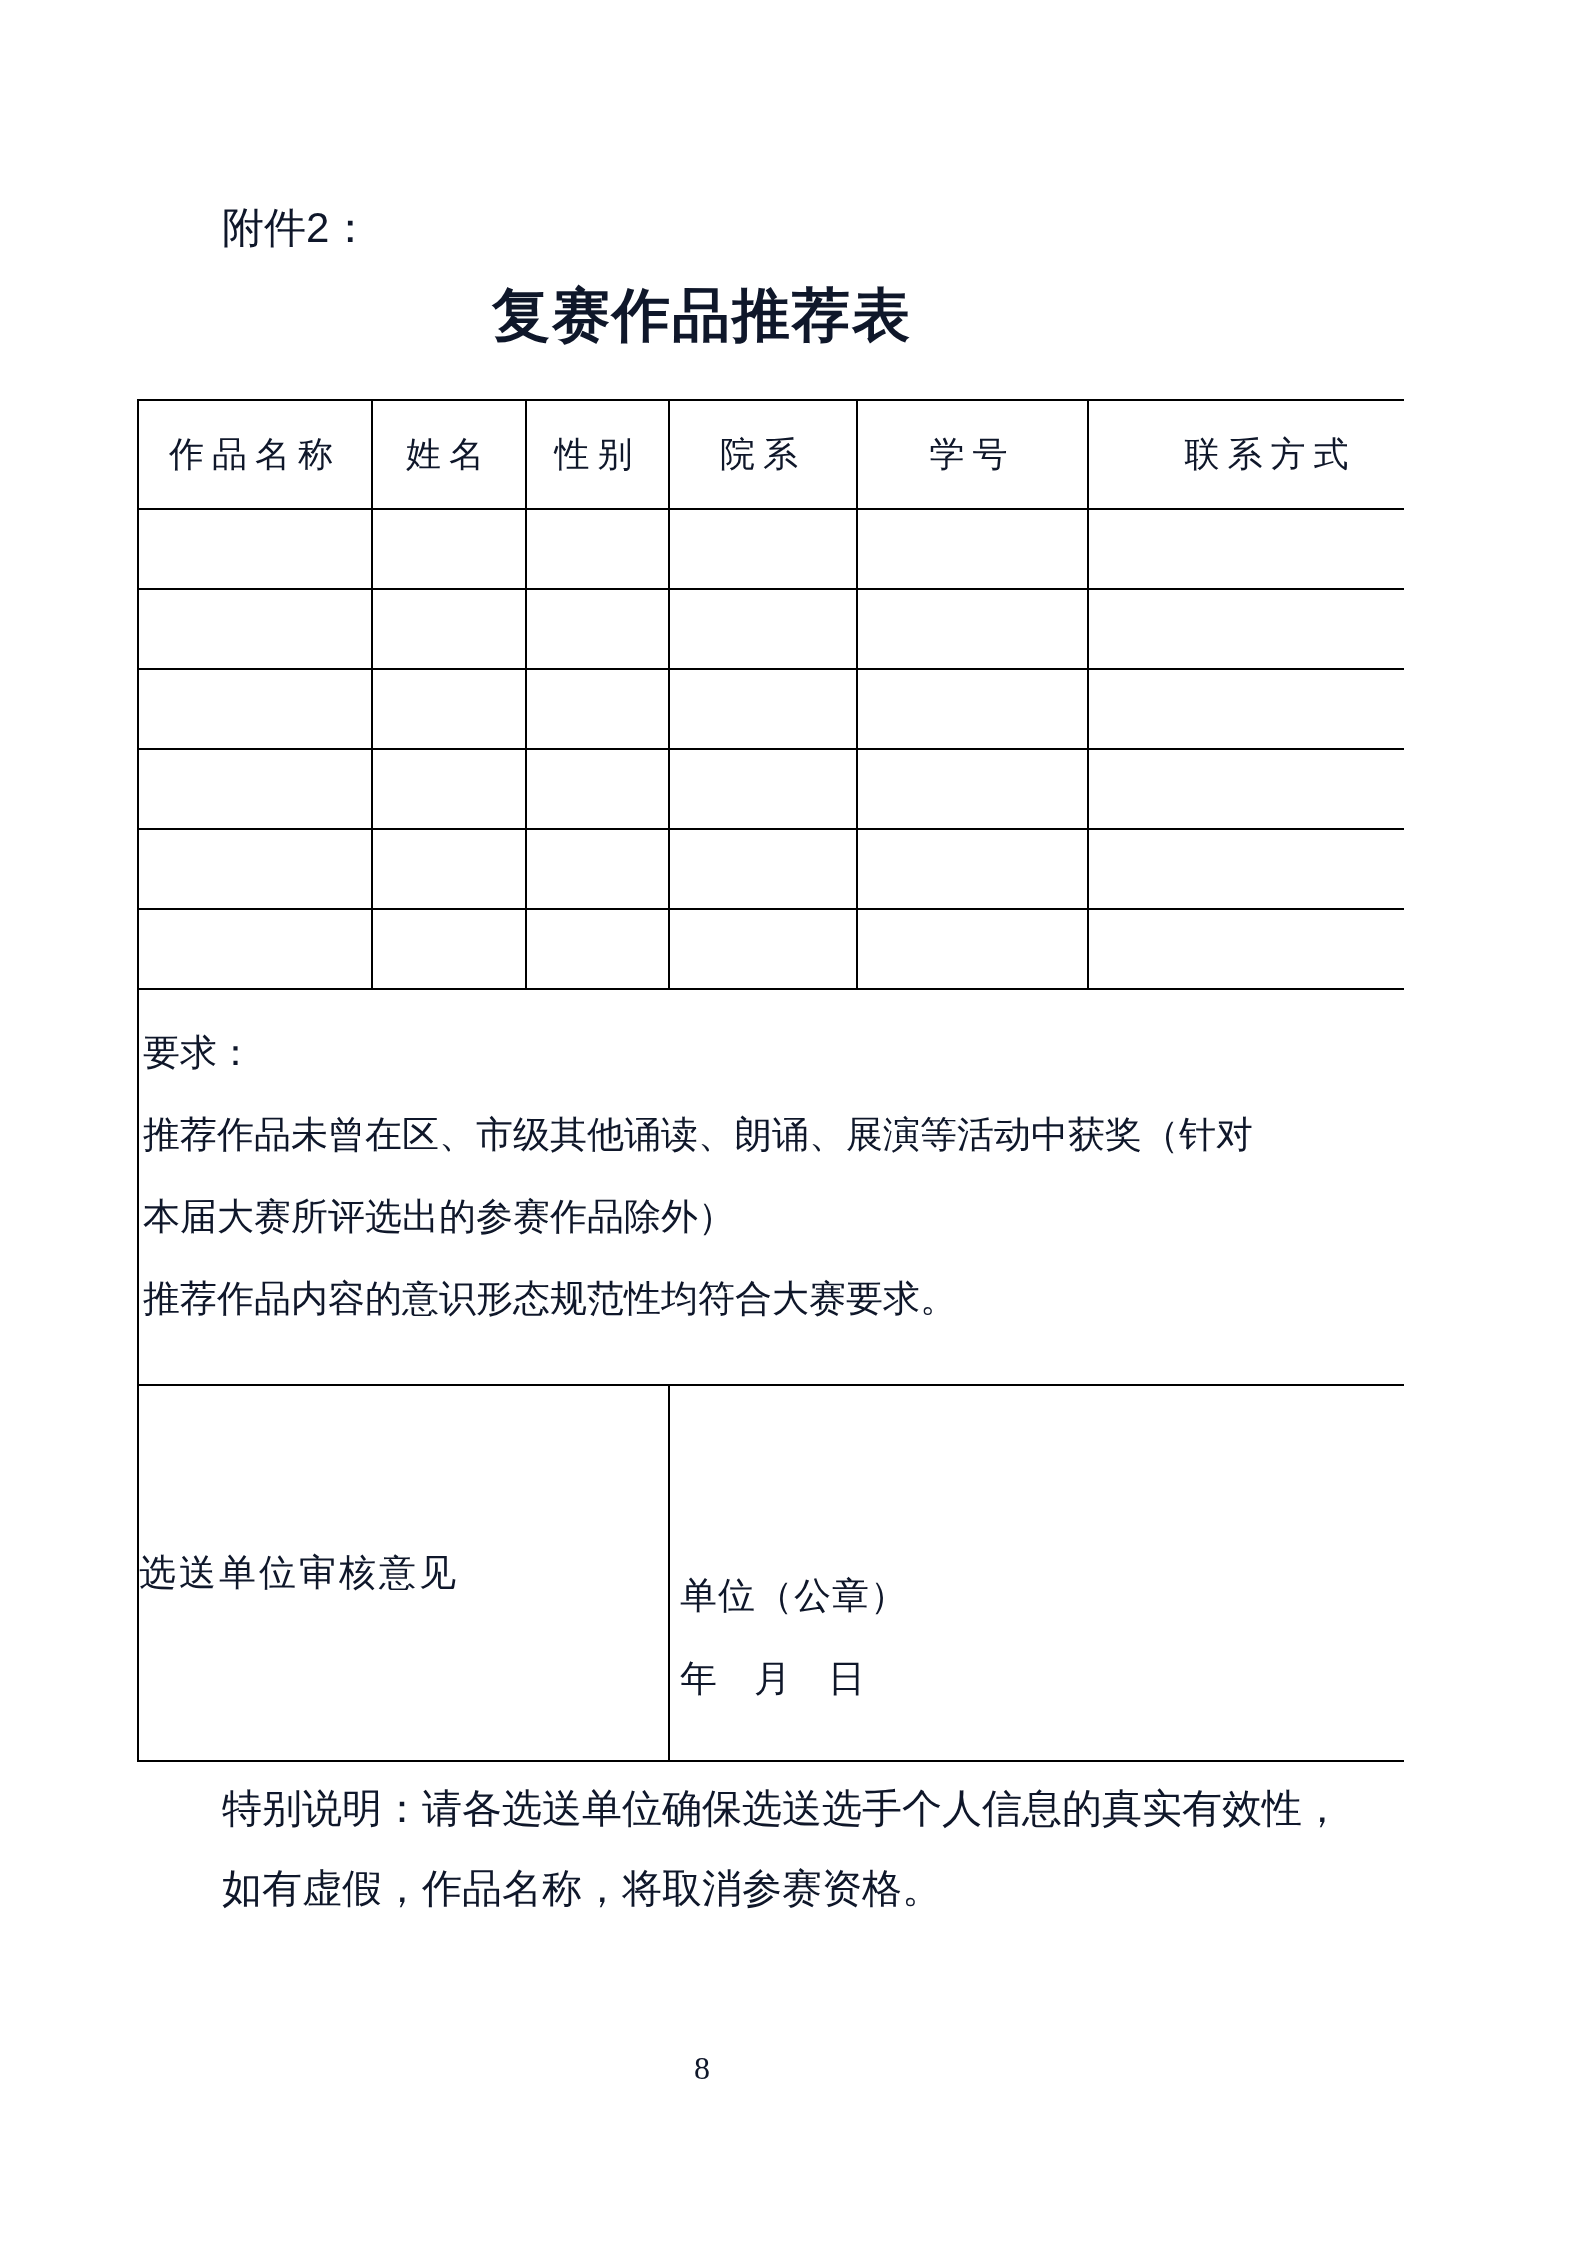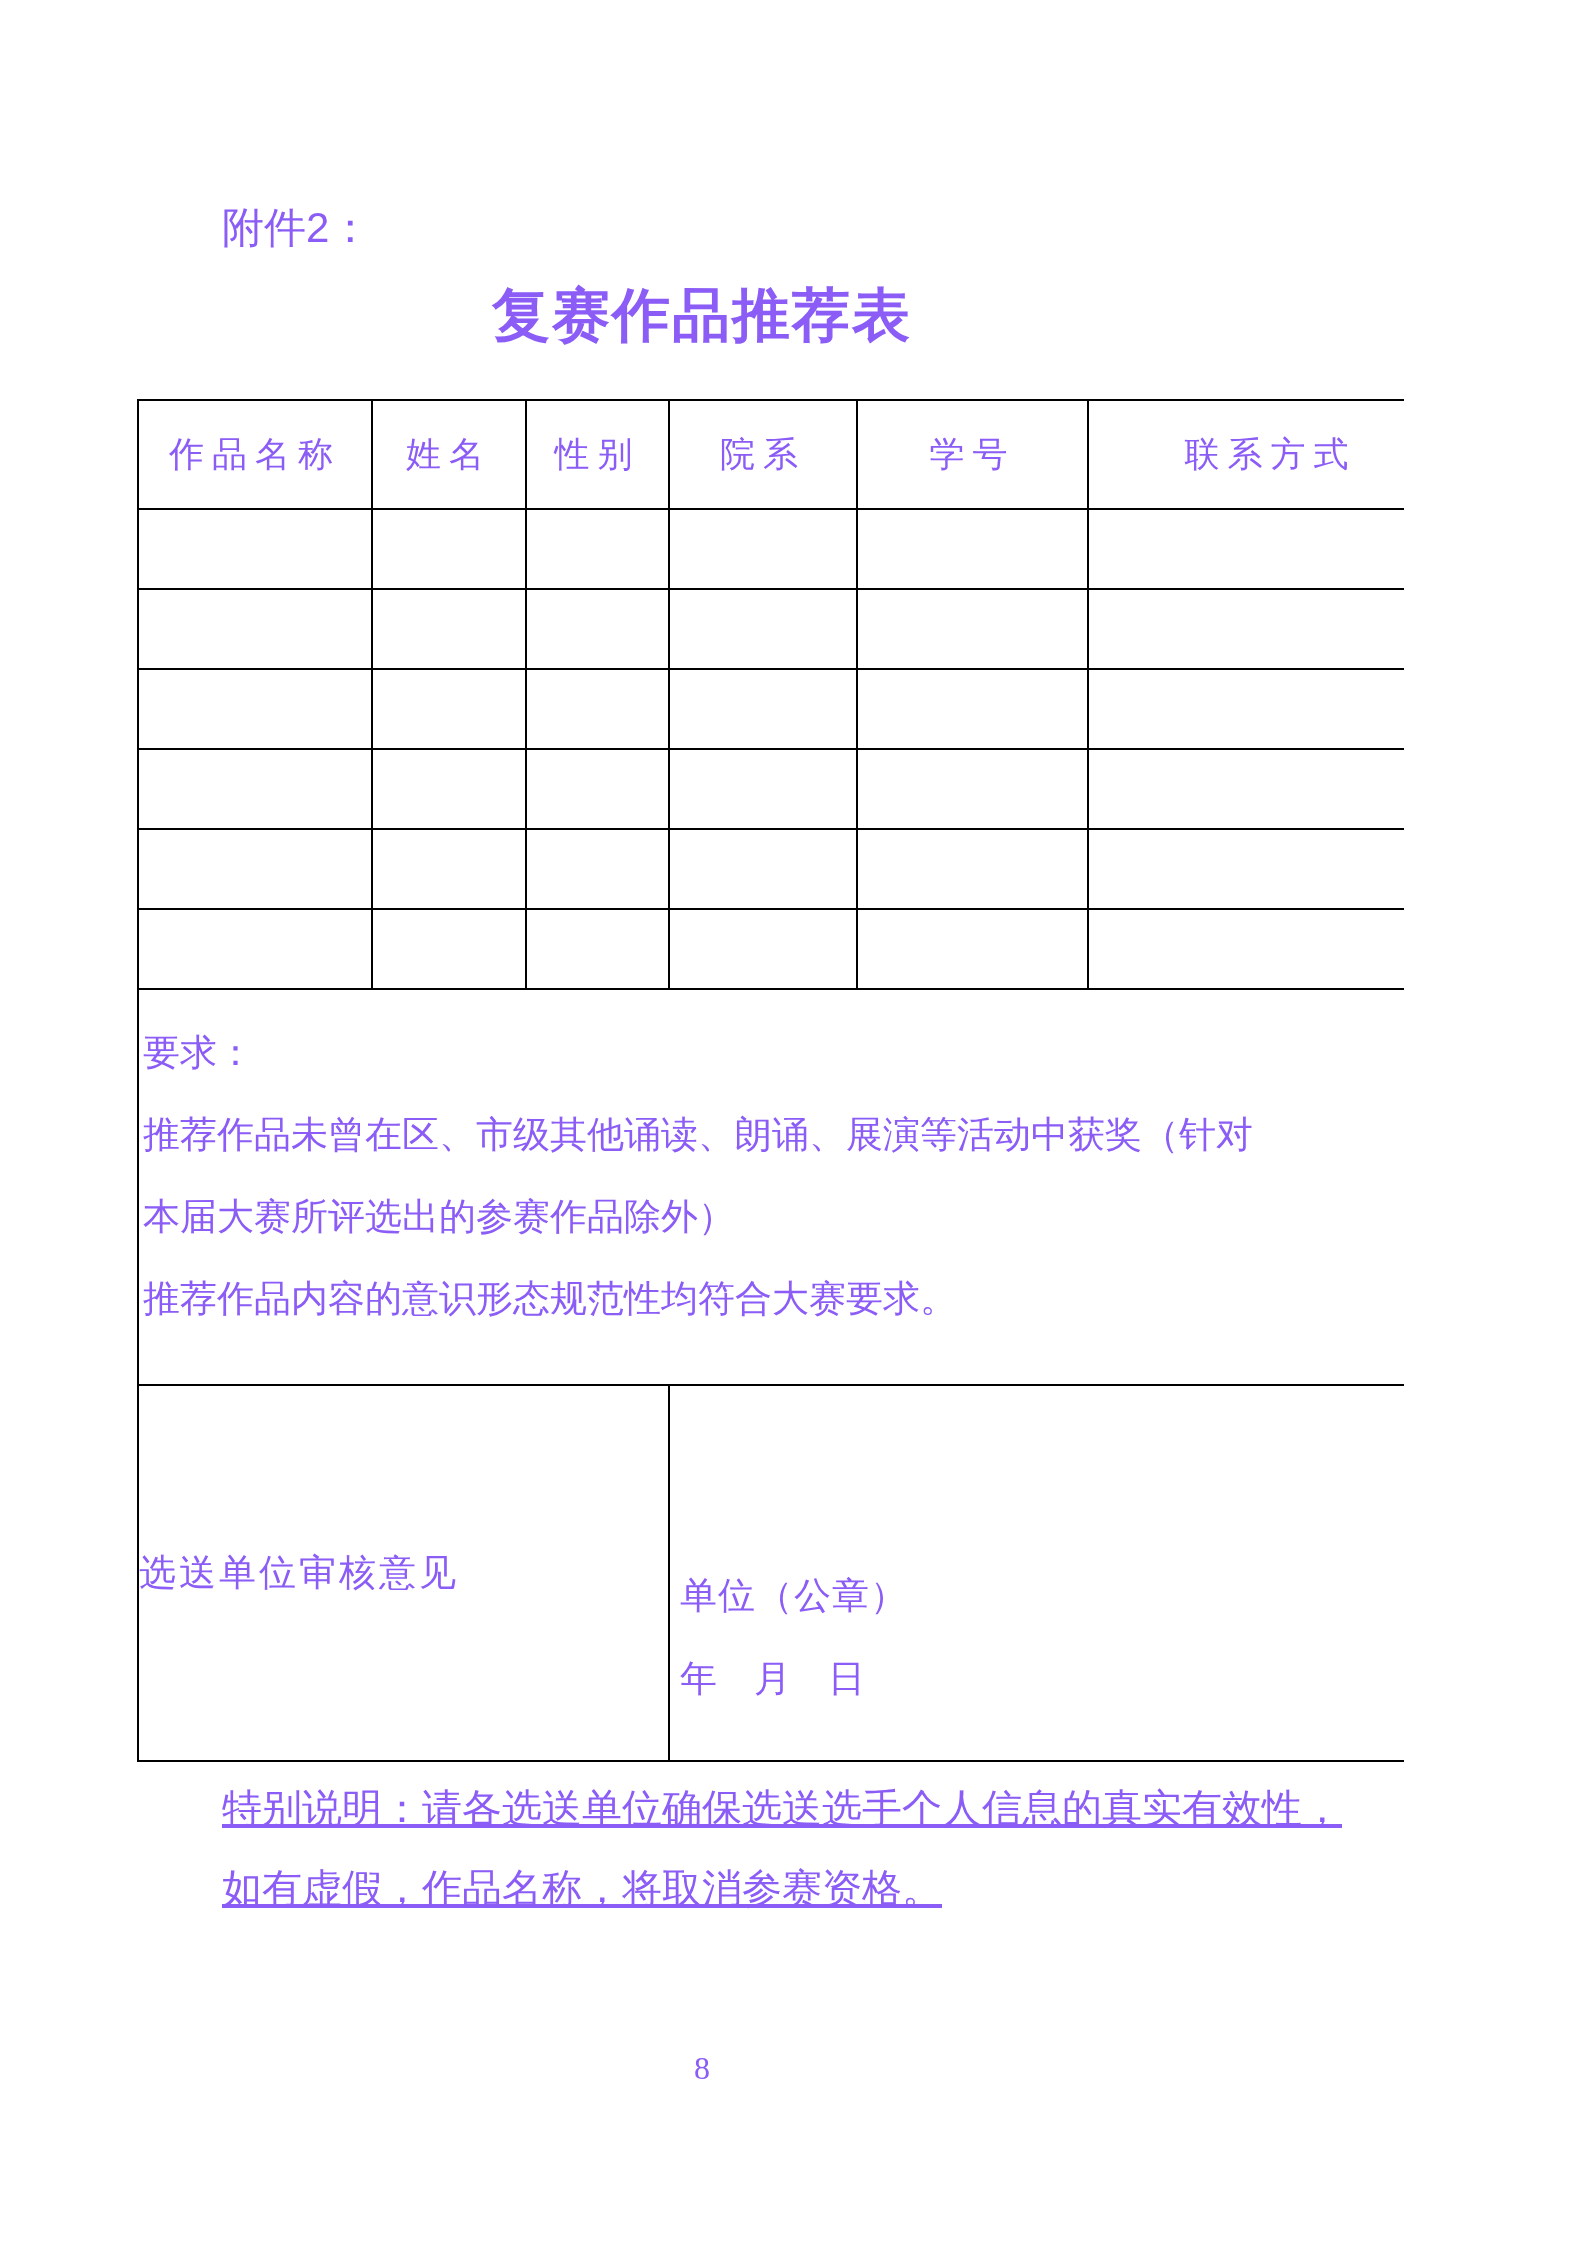--- a/index.html
+++ b/index.html
@@ -1,21 +1,21 @@
 <!DOCTYPE html>
 <html><head>
 <meta charset="utf-8">
 <style>
   html, body { margin:0; padding:0; background:#ffffff; }
   .page {
     position:relative;
     width:1404px;
     height:2245px;
     background:#ffffff;
-    color:#8b5cf6;
+    color:#0f172a;
     font-family:"Liberation Serif","DejaVu Serif",serif;
     overflow:hidden;
   }
   .attachment-label {
     position:absolute;
     left:222px;
     top:200px;
     font-family:"Liberation Sans","DejaVu Sans",sans-serif;
     font-size:42px;
     line-height:56px;
@@ -83,21 +83,21 @@
   }
   .date-line { margin-top:39px; white-space:nowrap; }
   .seal-line { white-space:nowrap; letter-spacing:1px; }
   .note-block {
     position:absolute;
     left:222px;
     top:1769px;
     font-size:40px;
     line-height:80px;
   }
-  .note-line { white-space:nowrap;text-decoration:underline; }
+  .note-line { white-space:nowrap; }
   .page-number {
     position:absolute;
     left:0;
     top:2048px;
     width:100%;
     text-align:center;
     font-size:32px;
     line-height:40px;
   }
 </style>

